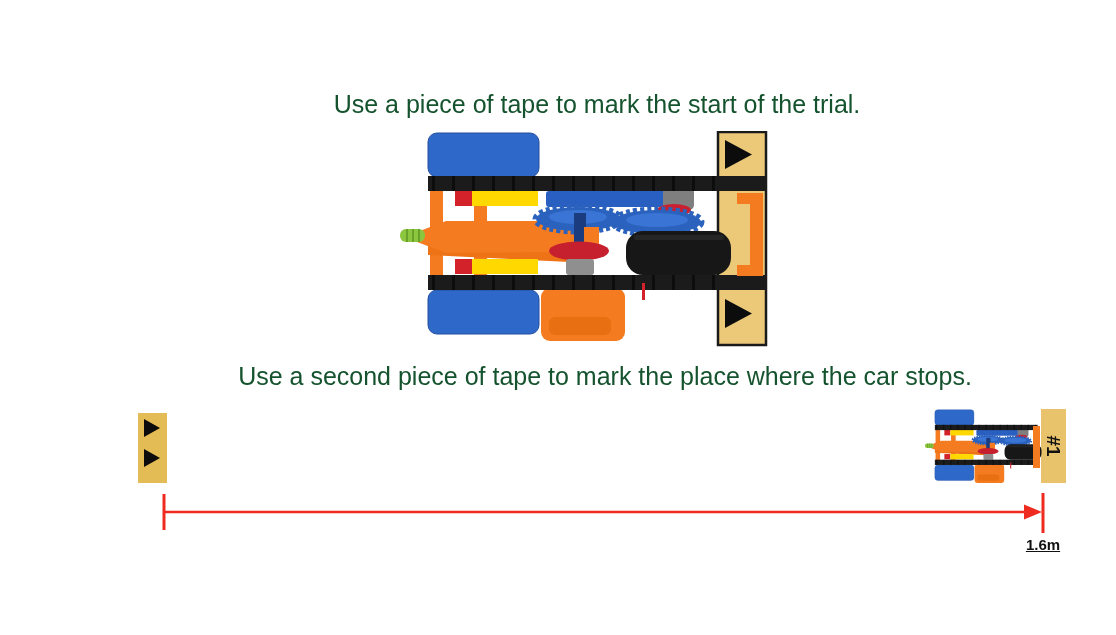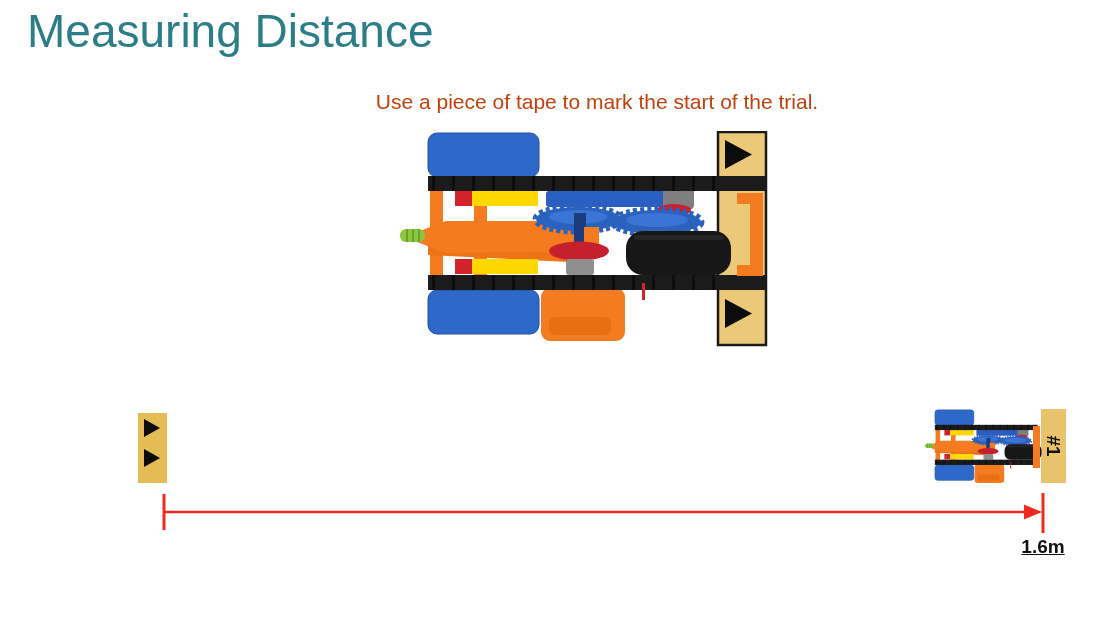--- a/index.html
+++ b/index.html
@@ -7,42 +7,41 @@
     position:relative;width:1116px;height:635px;background:#ffffff;
     font-family:"Liberation Sans",sans-serif;overflow:hidden;
   }
   .title{
     position:absolute;left:27px;top:6px;margin:0;
     font-size:46px;font-weight:500;letter-spacing:0;
     color:#2B7E87;line-height:1.1;
   }
   .caption{
     position:absolute;transform:translateX(-50%);
-    white-space:nowrap;font-size:21px;color:#c2410c;line-height:1.2;
+    white-space:nowrap;font-size:25px;color:#14532d;line-height:1.2;
   }
   .cap1{left:597px;top:89px;}
   .cap2{left:605px;top:361px;}
   .cap3{left:596px;top:567px;}
   .fig{position:absolute;}
   .fig-top{left:400px;top:131px;width:368px;height:216px;}
   .fig-start-tape{left:138px;top:413px;width:29px;height:70px;}
   .fig-small{left:925px;top:409px;width:142px;height:76px;}
   .fig-measure{left:130px;top:490px;width:920px;height:46px;}
   .distance{
     position:absolute;left:1012px;top:536px;width:62px;text-align:center;
-    font-size:19px;font-weight:bold;color:#111;text-decoration:underline;
+    font-size:15px;font-weight:bold;color:#111;text-decoration:underline;
   }
   svg text{font-family:"Liberation Sans",sans-serif;}
 </style>
 </head>
 <body>
 
 <div class="page">
 
-  <h1 class="title">Measuring Distance</h1>
 
   <div class="caption cap1">Use a piece of tape to mark the start of the trial.</div>
 
   <svg class="fig fig-top" viewBox="0 0 368 216">
     <defs>
       <g id="car-body">
 
         <rect x="28" y="2" width="111" height="44" rx="9" fill="#2E69C9" stroke="#244F9E" stroke-width="1"></rect>
         <rect x="28" y="159" width="111" height="44" rx="9" fill="#2E69C9" stroke="#244F9E" stroke-width="1"></rect>
 
@@ -104,20 +103,21 @@
 
     <g>
       <rect x="350" y="62" width="13" height="83" fill="#F47B20"></rect>
       <rect x="337" y="62" width="26" height="11" fill="#F47B20"></rect>
       <rect x="337" y="134" width="26" height="11" fill="#F47B20"></rect>
     </g>
     <polygon points="325,9 325,38 352,23.5" fill="#0C0C0C"></polygon>
     <polygon points="325,168 325,197 352,182.5" fill="#0C0C0C"></polygon>
   </svg>
 
+  <div class="caption cap2">Use a second piece of tape to mark the place where the car stops.</div>
 
   <svg class="fig fig-start-tape" viewBox="0 0 29 70">
     <rect x="0" y="0" width="29" height="70" fill="#E4BC55"></rect>
     <polygon points="6,6 6,24 22,15" fill="#0C0C0C"></polygon>
     <polygon points="6,36 6,54 22,45" fill="#0C0C0C"></polygon>
   </svg>
 
   <svg class="fig fig-small" viewBox="0 0 142 76">
     <rect x="116" y="0" width="25" height="74" fill="#E9C36B"></rect>
     <g>

